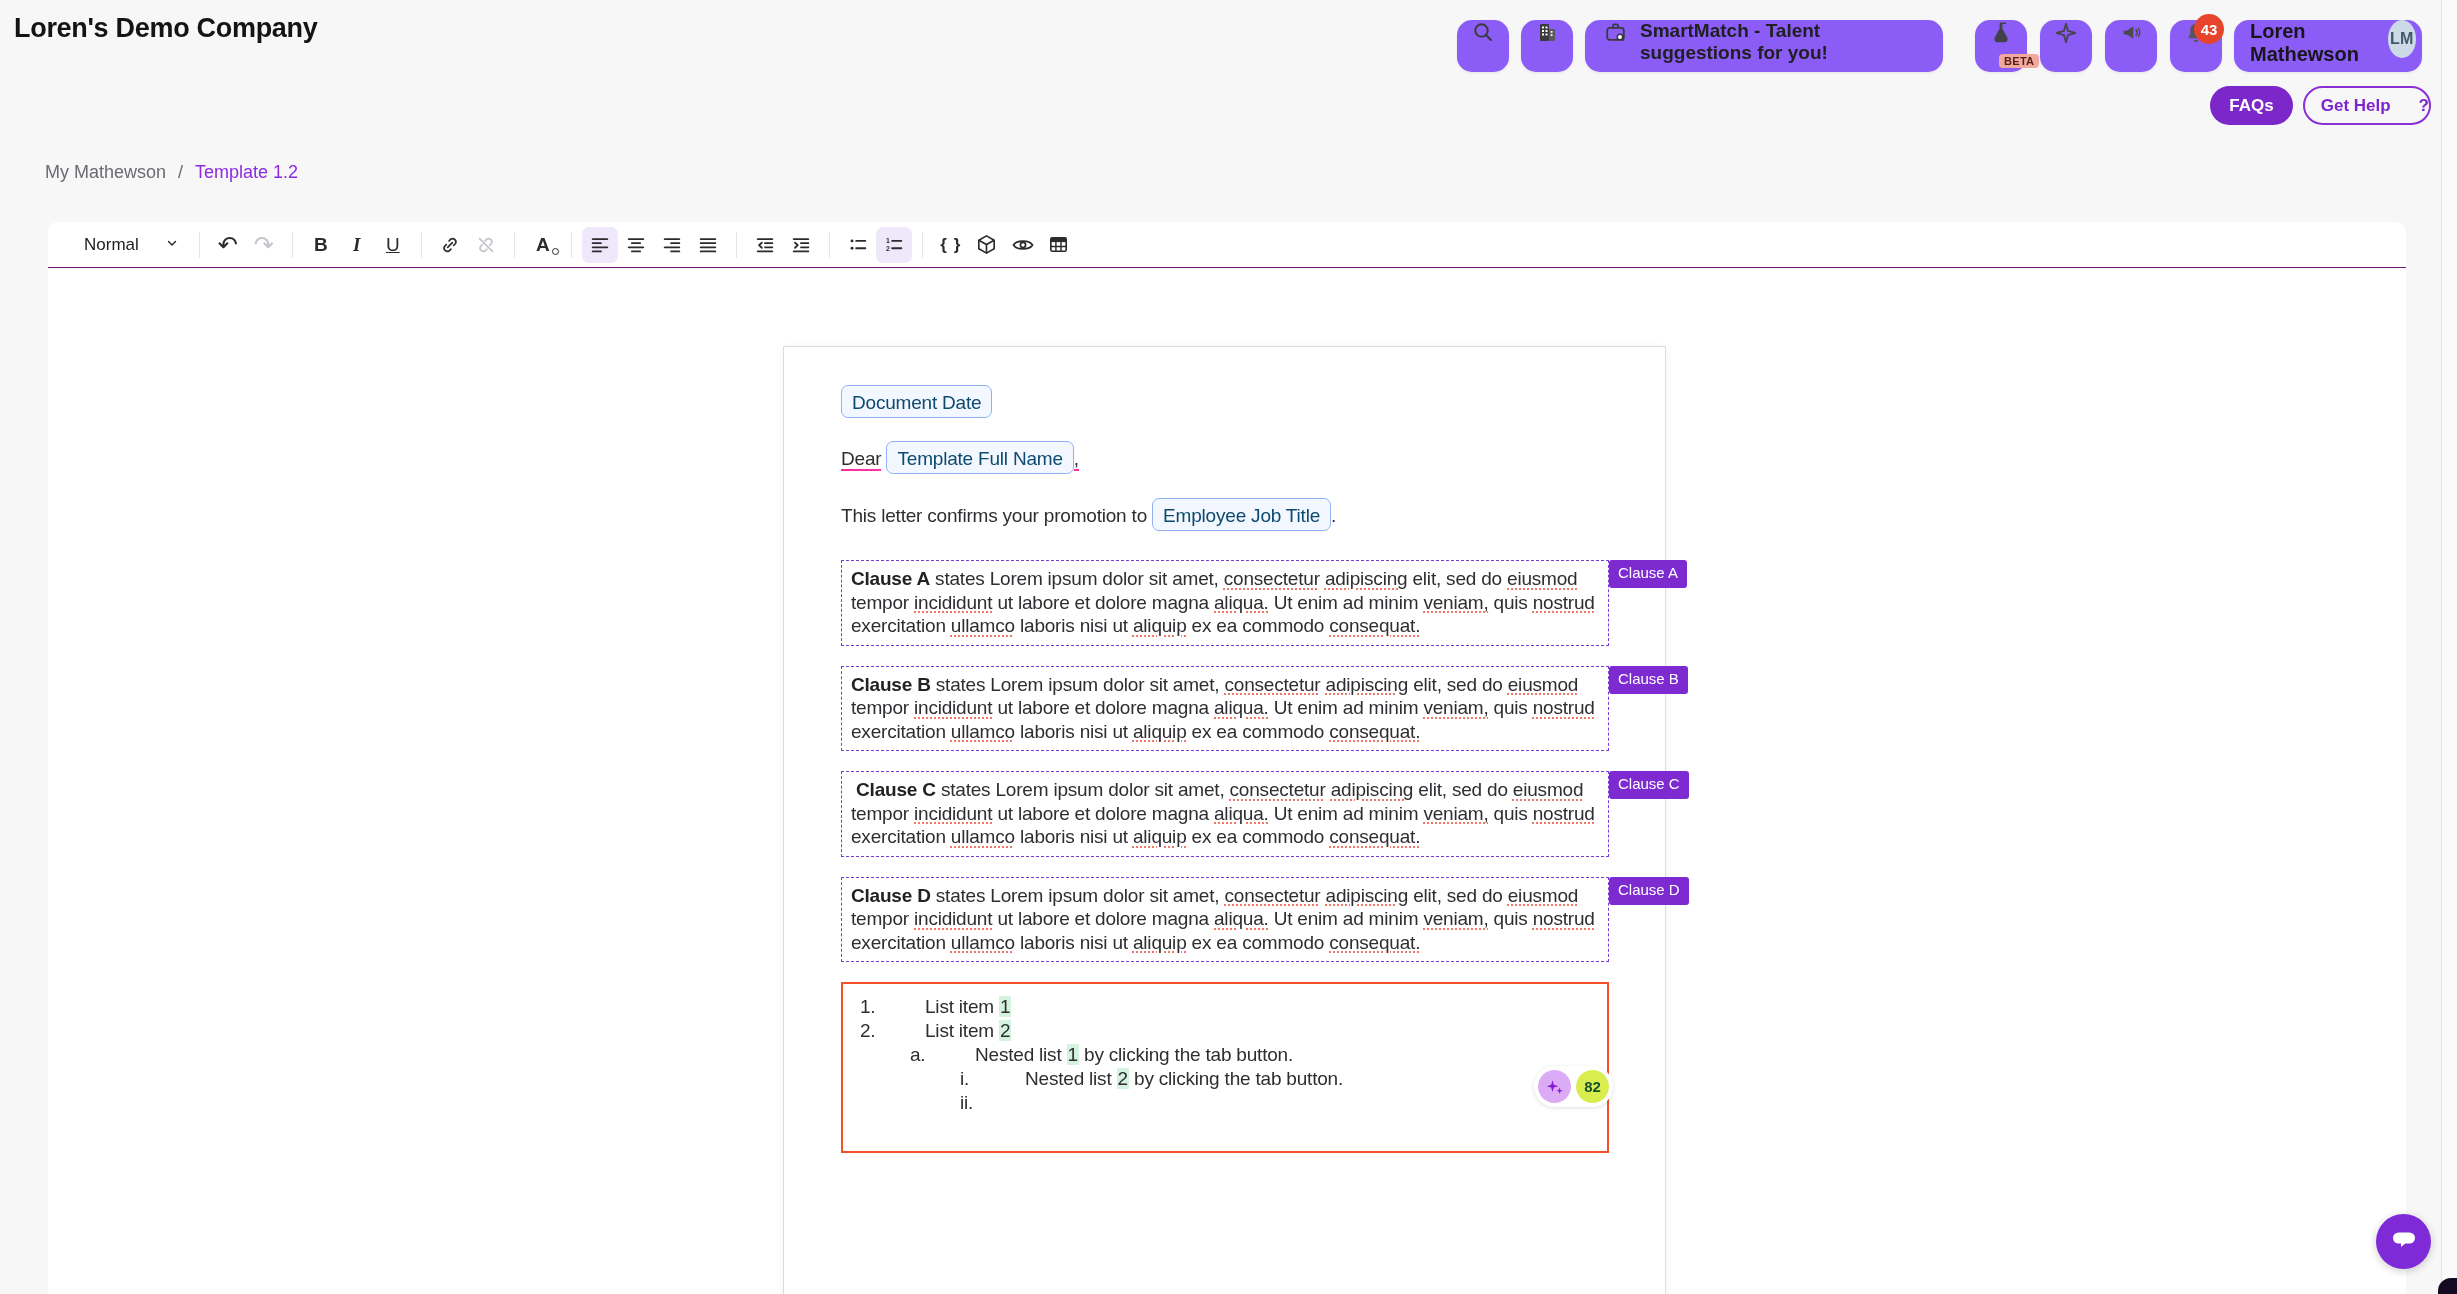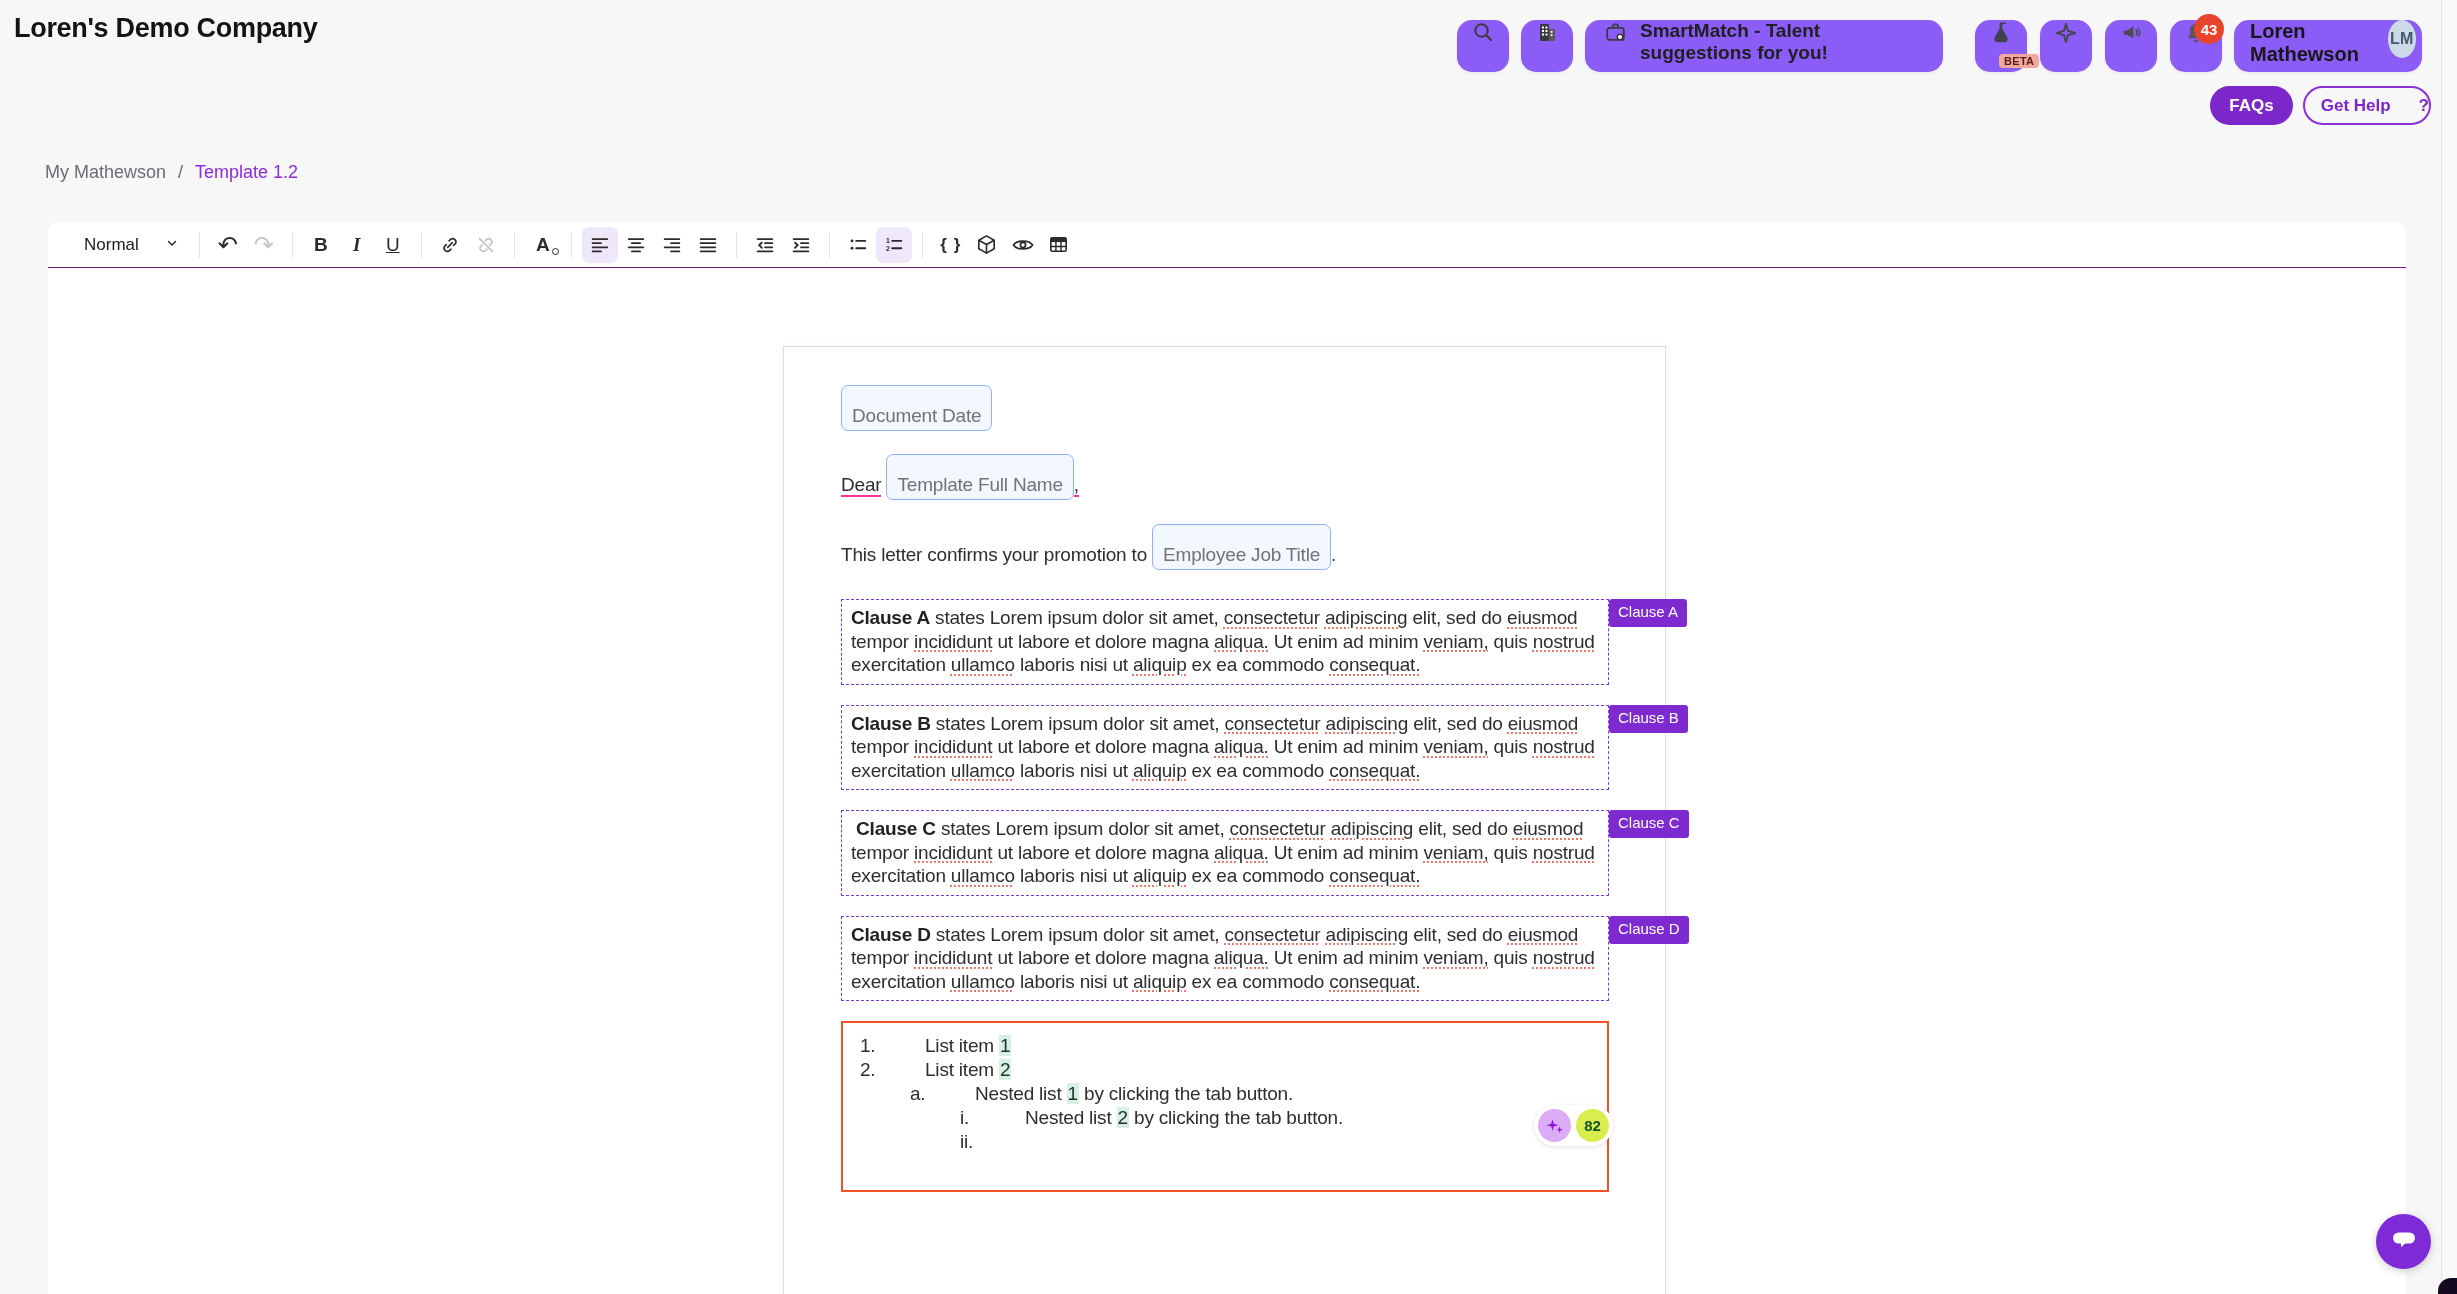--- a/index.html
+++ b/index.html
@@ -50,22 +50,22 @@
   .under-g { text-decoration:underline; font-size:19px; }
   .colorA { font-size:19px; font-weight:600; position:relative; }
   .colorA .ring { position:absolute; right:-9px; bottom:1px; width:7px; height:7px; border:1.6px solid #2b2b2e; border-radius:50%; }
   .braces-g { font-size:17px; font-weight:600; letter-spacing:1px; }
 
   
   .canvas { position:relative; width:100%; height:calc(100% - 46px); }
   .page { position:absolute; left:735px; top:78px; width:883px; height:1400px; background:#fff;
           border:1px solid #dcdce0; box-shadow:0 2px 10px rgba(0,0,0,.05); padding:38px 56px 0 57px;
           font-size:19px; line-height:23.5px; color:#2e2e32; letter-spacing:-0.2px; }
-  .token { display:inline-block; color:#737373; background:#f3f7ff; border:1.6px solid #93b1f7; border-radius:7px;
-           padding:19px 10px 3px; line-height:22px; cursor:pointer; }
+  .token { display:inline-block; color:#0c4a6e; background:#f3f7ff; border:1.6px solid #93b1f7; border-radius:7px;
+           padding:6px 10px 3px; line-height:22px; cursor:pointer; }
   .row-token { margin-bottom:23px; }
   .row-dear { margin-bottom:24px; }
   .row-promo { margin-bottom:29px; }
   .pk { border-bottom:2px solid #ff2f9d; }
   .sp { text-decoration:underline dotted #f07868 2px; text-underline-offset:3px; }
   .clause { position:relative; border:1px dashed #7a3bdc; padding:6px 9px 7px; margin-bottom:20px; }
   .clause b { font-weight:700; color:#222; }
   .clause-tag { position:absolute; left:calc(100% + 1px); top:-1px; background:#7d2ad1; color:#fff; font-size:15px;
                 letter-spacing:0; padding:4px 9px 6px; border-radius:3px; white-space:nowrap; cursor:pointer; line-height:18px; }
 

